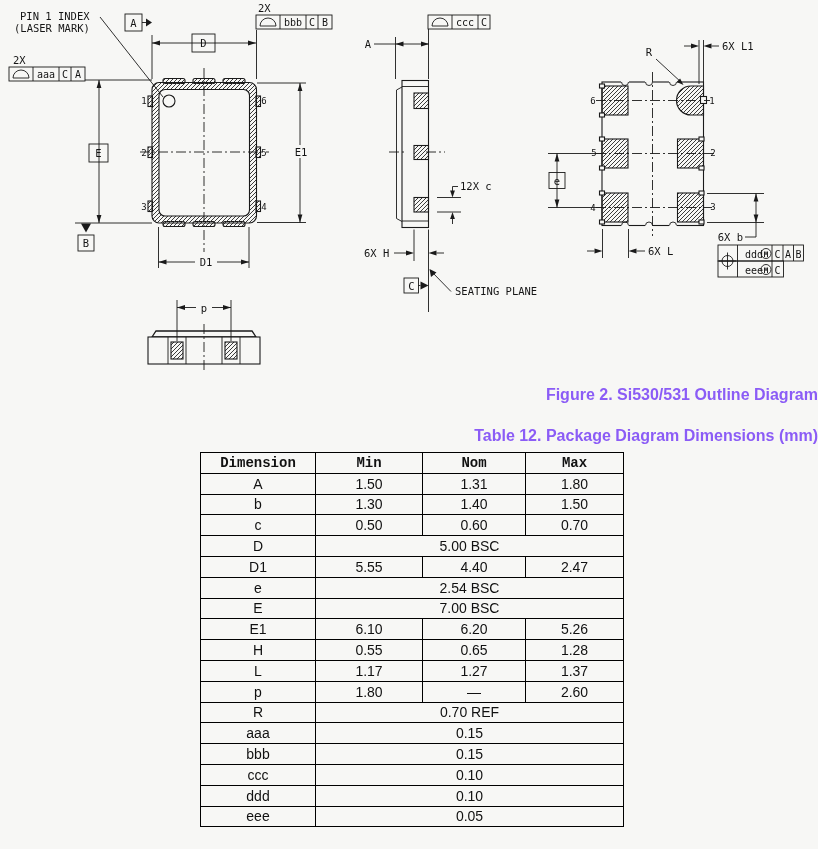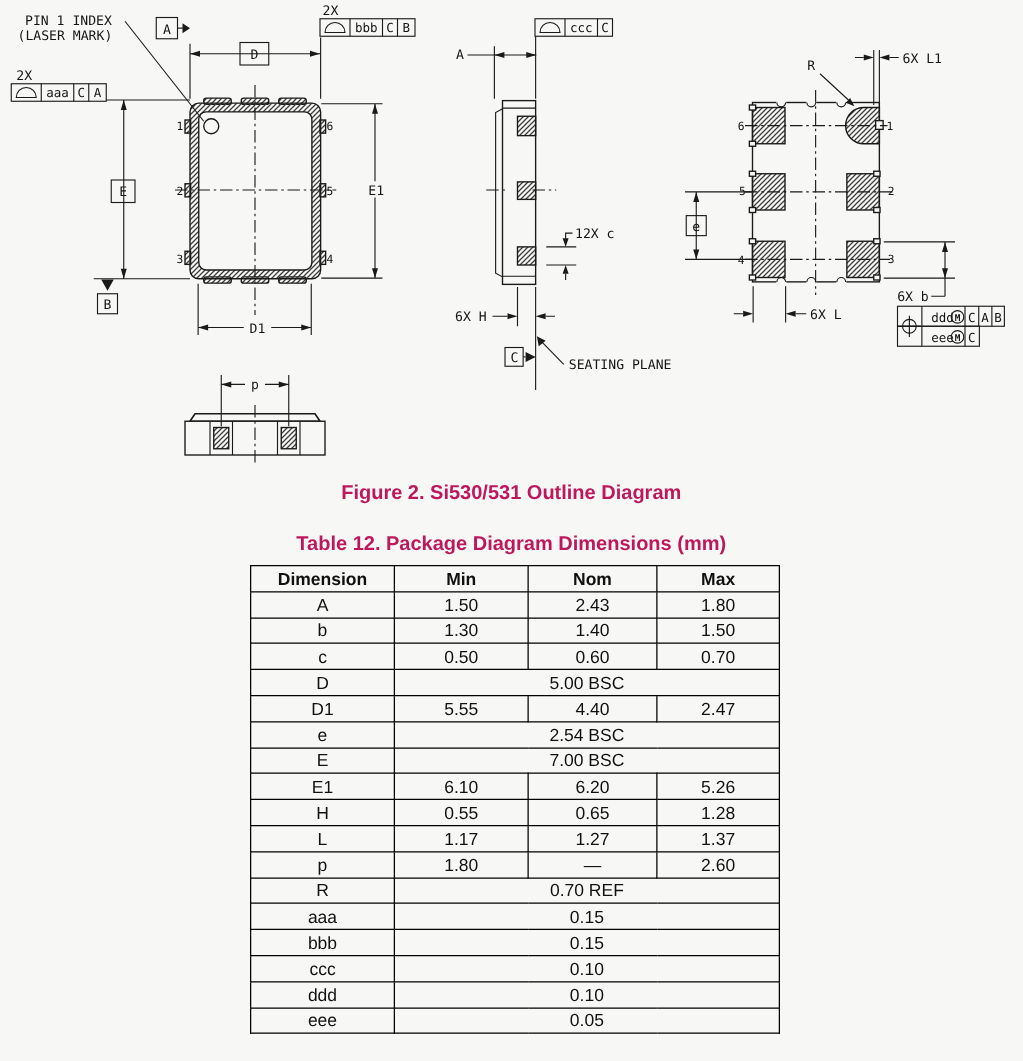--- a/index.html
+++ b/index.html
@@ -16,36 +16,36 @@
   .tf { font-size:10px; text-anchor:middle; }
   .ts { font-size:7.5px; text-anchor:middle; font-weight:bold; }
   .ln   { stroke:#1a1a1a; stroke-width:1.3; fill:none; }
   .thin { stroke:#1a1a1a; stroke-width:0.9; fill:none; }
   .cl   { stroke:#1a1a1a; stroke-width:0.9; fill:none; stroke-dasharray:10 3 2 3; }
   .hat  { fill:url(#hatch); stroke:#1a1a1a; stroke-width:1.1; }
   .bgf  { fill:#f7f7f5; stroke:#1a1a1a; stroke-width:1.1; }
   .bgn  { fill:#f7f7f5; stroke:none; }
   .arw  { fill:#1a1a1a; stroke:none; }
   .caption {
-    position:absolute; left:0; width:818px; text-align:center;
-    font-weight:bold; font-size:16px; color:#be185d;
+    position:absolute; left:0; width:818px; text-align:right;
+    font-weight:bold; font-size:16px; color:#8b5cf6;
   }
   #figure-caption { top:386px; }
   #table-title   { top:427px; }
   table.dims {
     position:absolute; left:200px; top:452px;
     border-collapse:collapse; table-layout:fixed;
     background:#f7f7f5;
   }
   table.dims th, table.dims td {
     border:1.4px solid #000; height:19.8px; padding:0;
     text-align:center; vertical-align:middle;
     font-size:14px; color:#111; line-height:1;
   }
-  table.dims th { font-weight:bold; }
+  table.dims th { font-weight:bold;font-family:Liberation Mono, monospace; }
 </style>
 </head>
 <body>
 
 
 
 <svg width="818" height="380" viewBox="0 0 818 380">
   <defs>
     <pattern id="hatch" patternUnits="userSpaceOnUse" width="4" height="4">
       <path d="M-1,1 L1,-1 M0,4 L4,0 M3,5 L5,3" stroke="#3c3c3c" stroke-width="1"></path>
@@ -334,21 +334,21 @@
       <th>Dimension</th>
       <th>Min</th>
       <th>Nom</th>
       <th>Max</th>
     </tr>
   </thead>
   <tbody>
       <tr>
         <td>A</td>
         <td>1.50</td>
-        <td>2.43</td>
+        <td>1.31</td>
         <td>1.80</td>
       </tr>
       <tr>
         <td>b</td>
         <td>1.30</td>
         <td>1.40</td>
         <td>1.50</td>
       </tr>
       <tr>
         <td>c</td>

